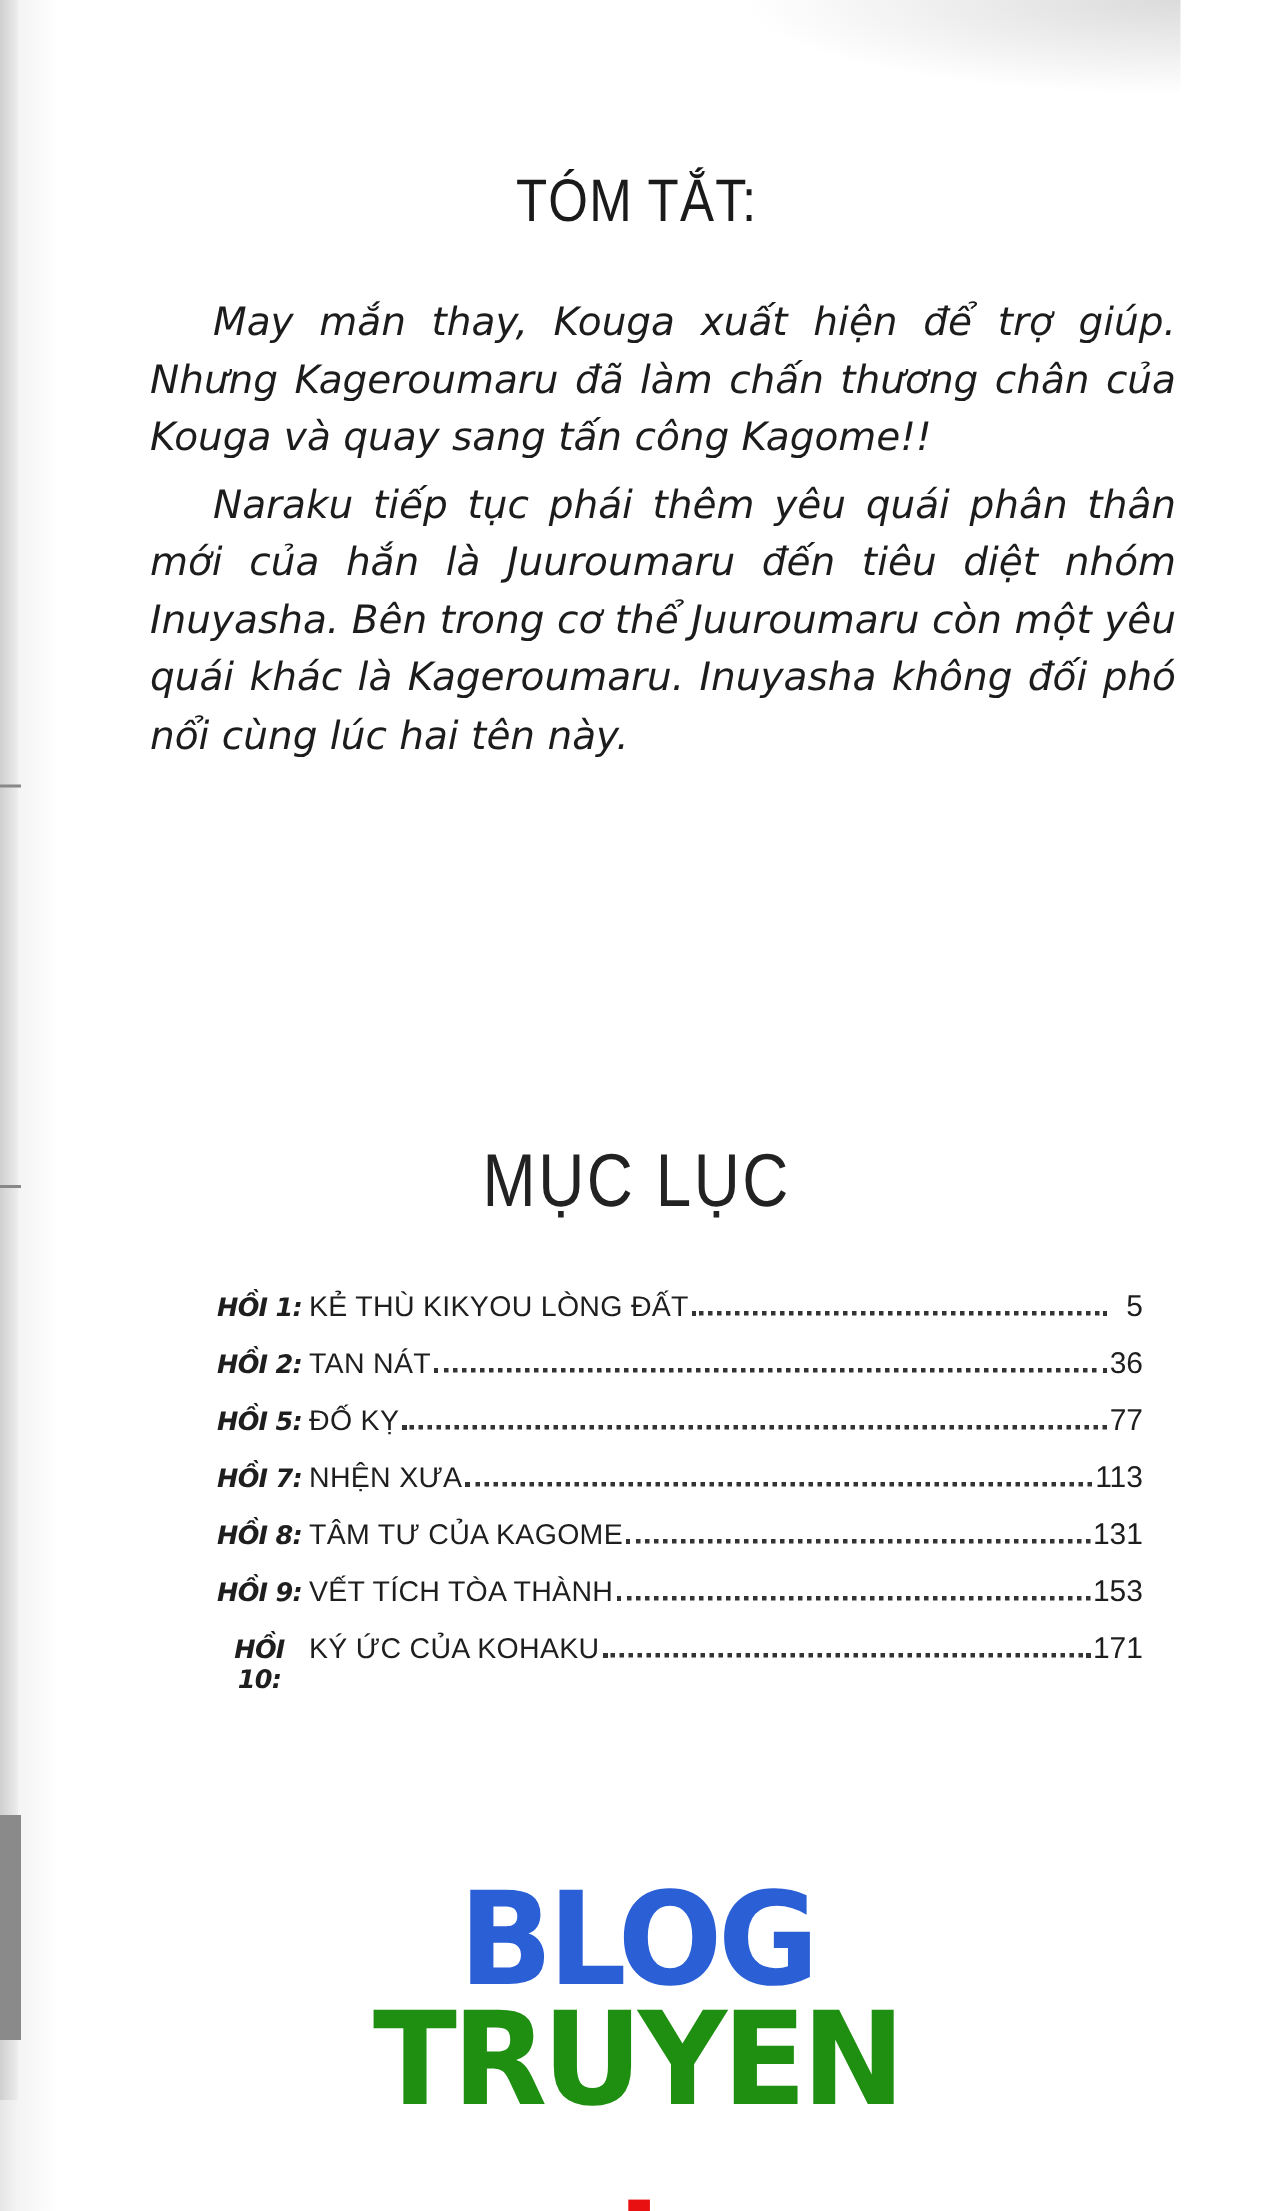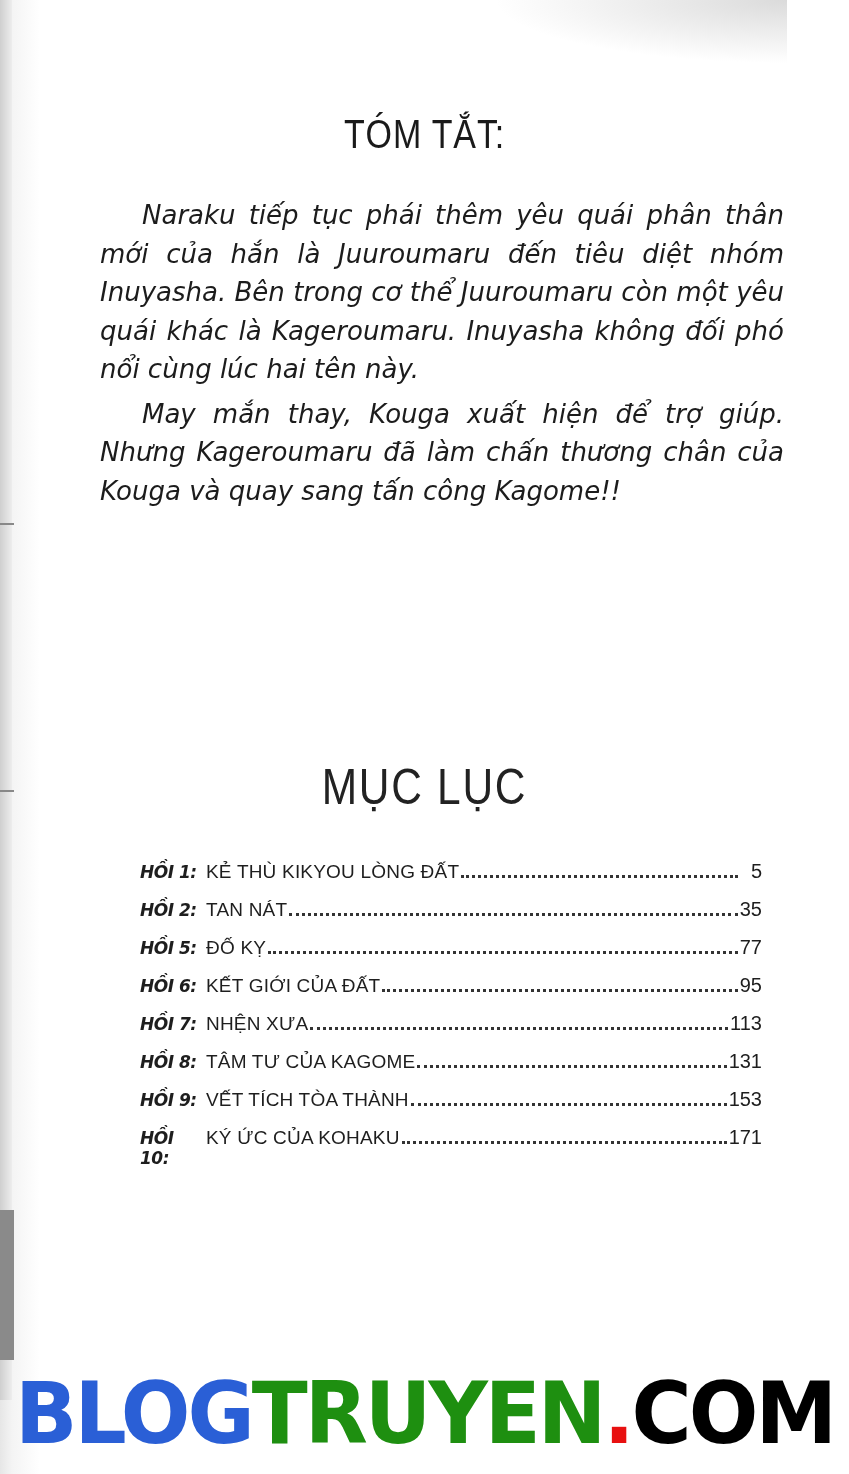--- a/index.html
+++ b/index.html
@@ -46,87 +46,81 @@
     }
     .toc {
       position: absolute; left: 140px; top: 860px; width: 622px;
     }
     .toc-row {
       display: flex; align-items: baseline; height: 38px;
       font-size: 19px; color: #1e1e1e;
     }
     .toc-label {
       font-style: italic; font-weight: bold; font-size: 17px;
-      width: 66px; flex: none; letter-spacing: -0.5px;
+      width: 66px; flex: none; letter-spacing: -0.5px; text-align: center;
     }
     .toc-name {
       flex: none; white-space: nowrap;
       font-family: "Liberation Sans", sans-serif; font-size: 19px;
       transform-origin: left; letter-spacing: 0.2px;
     }
     .toc-dots {
       flex: 1; border-bottom: 3px dotted #333; margin: 0 2px 5px 2px; height: 1px;
     }
     .toc-page {
       flex: none; font-family: "Liberation Sans", sans-serif; font-size: 20px; min-width: 22px; text-align: right;
     }
     .logo {
       position: absolute; left: 0; top: 1374px; width: 849px; height: 80px;
       display: flex; align-items: center; justify-content: center;
       font-family: "DejaVu Sans", sans-serif; font-weight: bold;
-      font-size: 82px; letter-spacing: -3px; line-height: 80px;
+      font-size: 82px; letter-spacing: -3px; line-height: 80px; flex-direction: column;
     }
     .logo span { display: inline-block; transform: scaleY(1.05); }
     .logo-blog { color: #2a5fd6; }
     .logo-truyen { color: #1e8f10; }
     .logo-dot { color: #e81010; }
     .logo-com { color: #000; }
   </style>
 </head>
 <body>
 
 <div class="page">
   <div class="left-edge"></div>
   <div class="edge-tick" style="top:523px"></div>
   <div class="edge-tick" style="top:790px"></div>
   <div class="left-edge-dark"></div>
 
   <div class="summary-title">TÓM TẮT:</div>
 
   <div class="summary">
+    <p>May mắn thay, Kouga xuất hiện để trợ giúp. Nhưng Kageroumaru đã làm chấn thương chân của Kouga và quay sang tấn công Kagome!!</p>
     <p>Naraku tiếp tục phái thêm yêu quái phân thân mới của hắn là Juuroumaru đến tiêu diệt nhóm Inuyasha. Bên trong cơ thể Juuroumaru còn một yêu quái khác là Kageroumaru. Inuyasha không đối phó nổi cùng lúc hai tên này.</p>
-    <p>May mắn thay, Kouga xuất hiện để trợ giúp. Nhưng Kageroumaru đã làm chấn thương chân của Kouga và quay sang tấn công Kagome!!</p>
   </div>
 
   <div class="toc-title">MỤC LỤC</div>
 
   <div class="toc">
     <div class="toc-row">
       <span class="toc-label">HỒI 1:</span>
       <span class="toc-name">KẺ THÙ KIKYOU LÒNG ĐẤT</span>
       <span class="toc-dots"></span>
       <span class="toc-page">5</span>
     </div>
     <div class="toc-row">
       <span class="toc-label">HỒI 2:</span>
       <span class="toc-name">TAN NÁT</span>
       <span class="toc-dots"></span>
-      <span class="toc-page">35</span>
+      <span class="toc-page">36</span>
     </div>
     <div class="toc-row">
       <span class="toc-label">HỒI 5:</span>
       <span class="toc-name">ĐỐ KỴ</span>
       <span class="toc-dots"></span>
       <span class="toc-page">77</span>
-    </div>
-    <div class="toc-row">
-      <span class="toc-label">HỒI 6:</span>
-      <span class="toc-name">KẾT GIỚI CỦA ĐẤT</span>
-      <span class="toc-dots"></span>
-      <span class="toc-page">95</span>
     </div>
     <div class="toc-row">
       <span class="toc-label">HỒI 7:</span>
       <span class="toc-name">NHỆN XƯA</span>
       <span class="toc-dots"></span>
       <span class="toc-page">113</span>
     </div>
     <div class="toc-row">
       <span class="toc-label">HỒI 8:</span>
       <span class="toc-name">TÂM TƯ CỦA KAGOME</span>

